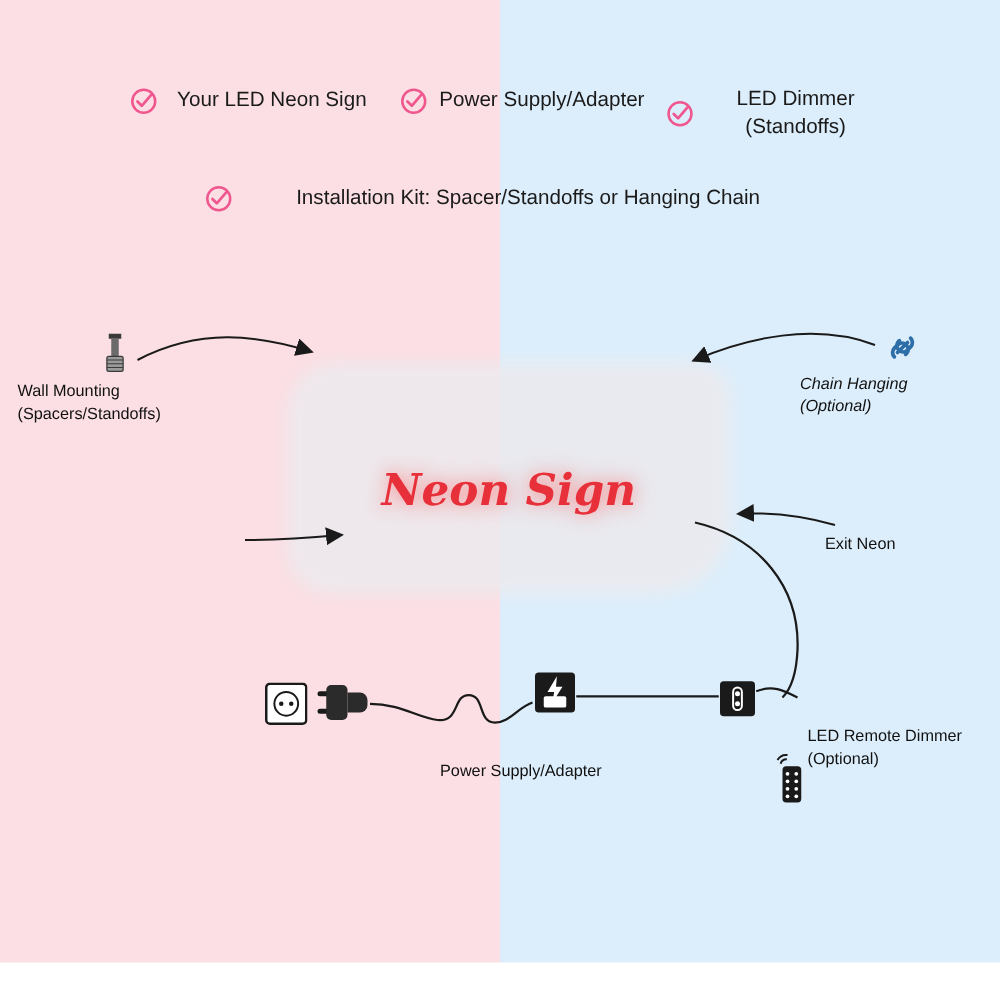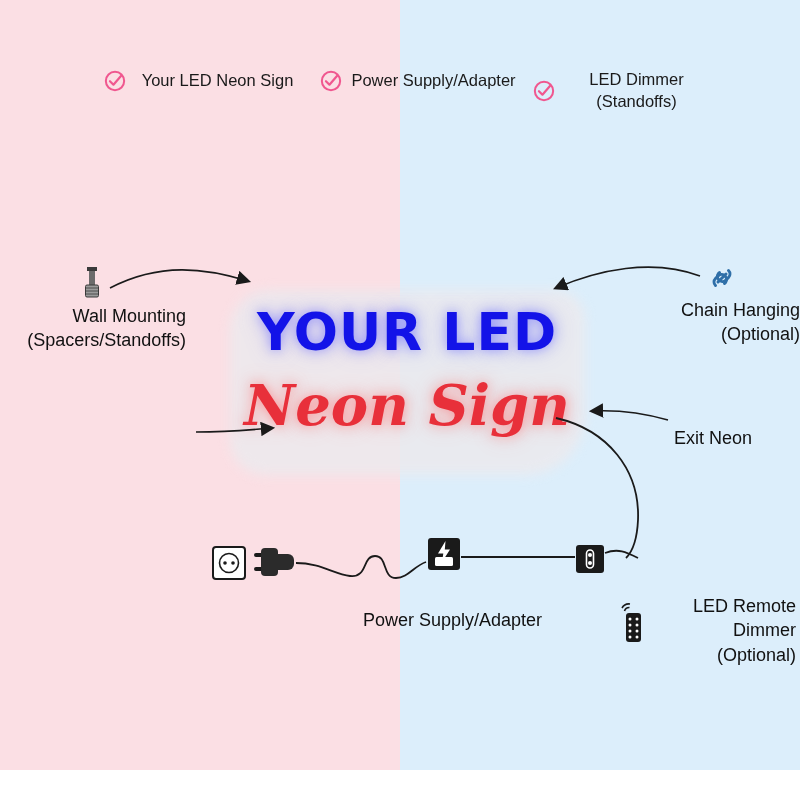--- a/index.html
+++ b/index.html
@@ -30,27 +30,27 @@
     filter:blur(6px);opacity:.85;
   }
   .neon-line1{
     position:absolute;left:0;top:22px;width:390px;text-align:center;
     font-family:"DejaVu Sans", sans-serif;font-weight:bold;font-size:52px;
     letter-spacing:1px;color:#1313e8;
     text-shadow:0 0 12px rgba(90,90,255,.55), 0 0 22px rgba(120,120,255,.35);
   }
   .neon-line2{
     position:absolute;left:0;top:92px;width:390px;text-align:center;
-    font-family:"DejaVu Serif", serif;font-style:italic;font-weight:bold;font-size:56px;
+    font-family:"DejaVu Serif", serif;font-style:italic;font-weight:bold;font-size:35px;
     color:#e8303a;
     text-shadow:0 0 12px rgba(255,90,90,.5), 0 0 22px rgba(255,120,120,.3);
   }
 
   
-  .callout{position:absolute;font-size:18px;color:#111;line-height:1.35;text-align:right;}
+  .callout{position:absolute;font-size:13px;color:#111;line-height:1.35;text-align:left;}
 
   
   svg.overlay{position:absolute;left:0;top:0;width:800px;height:800px;pointer-events:none;}
 
   .icon-box{position:absolute;}
 </style>
 </head>
 <body>
 
 <div id="stage">
@@ -81,24 +81,32 @@
   <div class="check-row" style="left:533px;top:68px;width:180px;">
     <span class="check-icon">
       <svg viewBox="0 0 24 24" width="22" height="22">
         <circle cx="12" cy="12" r="10" fill="none" stroke="#f0578f" stroke-width="2.2"></circle>
         <path d="M6.5 12.2 L10.3 16 L18.5 6.5" fill="none" stroke="#f0578f" stroke-width="2.4" stroke-linecap="round" stroke-linejoin="round"></path>
       </svg>
     </span>
     <span class="check-label" style="width:145px;">LED Dimmer (Standoffs)</span>
   </div>
 
+  <div class="check-row" style="left:164px;top:146px;width:490px;">
+    <span class="check-icon">
+      <svg viewBox="0 0 24 24" width="22" height="22">
+        <circle cx="12" cy="12" r="10" fill="none" stroke="#f0578f" stroke-width="2.2"></circle>
+        <path d="M6.5 12.2 L10.3 16 L18.5 6.5" fill="none" stroke="#f0578f" stroke-width="2.4" stroke-linecap="round" stroke-linejoin="round"></path>
+      </svg>
+    </span>
+    <span class="check-label" style="width:455px;">Installation Kit: Spacer/Standoffs or Hanging Chain</span>
+  </div>
 
   <div class="neon-wrap">
     <div class="neon-glow"></div>
-    <div class="neon-line1">YOUR LED</div>
     <div class="neon-line2">Neon Sign</div>
   </div>
 
   <div class="icon-box" style="left:80px;top:266px;">
     <svg width="24" height="34" viewBox="0 0 24 34">
       <rect x="7" y="1" width="10" height="4" fill="#3a3a3a"></rect>
       <rect x="9" y="5" width="6" height="14" fill="#6b6b6b"></rect>
       <rect x="5.5" y="19" width="13" height="12" rx="1.5" fill="#9a9a9a" stroke="#3a3a3a" stroke-width="1"></rect>
       <path d="M5.5 22h13M5.5 25h13M5.5 28h13" stroke="#3a3a3a" stroke-width=".8"></path>
     </svg>
@@ -183,20 +191,20 @@
 
     <path d="M296,563 C320,563 334,574 350,576 C368,578 362,556 375,556 C388,556 382,578 396,578 C408,578 414,566 426,562" fill="none" stroke="#1a1a1a" stroke-width="1.8"></path>
 
     <path d="M461,557 L575,557" fill="none" stroke="#1a1a1a" stroke-width="1.8"></path>
 
     <path d="M605,553 C618,548 626,552 638,558" fill="none" stroke="#1a1a1a" stroke-width="1.8"></path>
   </svg>
 
   <div class="callout" style="left:14px;top:304px;width:172px;white-space:pre-line;">Wall Mounting
 (Spacers/Standoffs)</div>
-  <div class="callout" style="left:640px;top:298px;width:160px;white-space:pre-line;">Chain Hanging
+  <div class="callout" style="left:640px;top:298px;width:160px;white-space:pre-line;font-style:italic;">Chain Hanging
 (Optional)</div>
   <div class="callout" style="left:660px;top:426px;width:92px;white-space:pre-line;">Exit Neon</div>
   <div class="callout" style="left:352px;top:608px;width:190px;white-space:pre-line;">Power Supply/Adapter</div>
-  <div class="callout" style="left:646px;top:594px;width:150px;white-space:pre-line;">LED Remote Dimmer
+  <div class="callout" style="left:646px;top:580px;width:150px;white-space:pre-line;">LED Remote Dimmer
 (Optional)</div>
 
 </div>
 
 </body></html>

